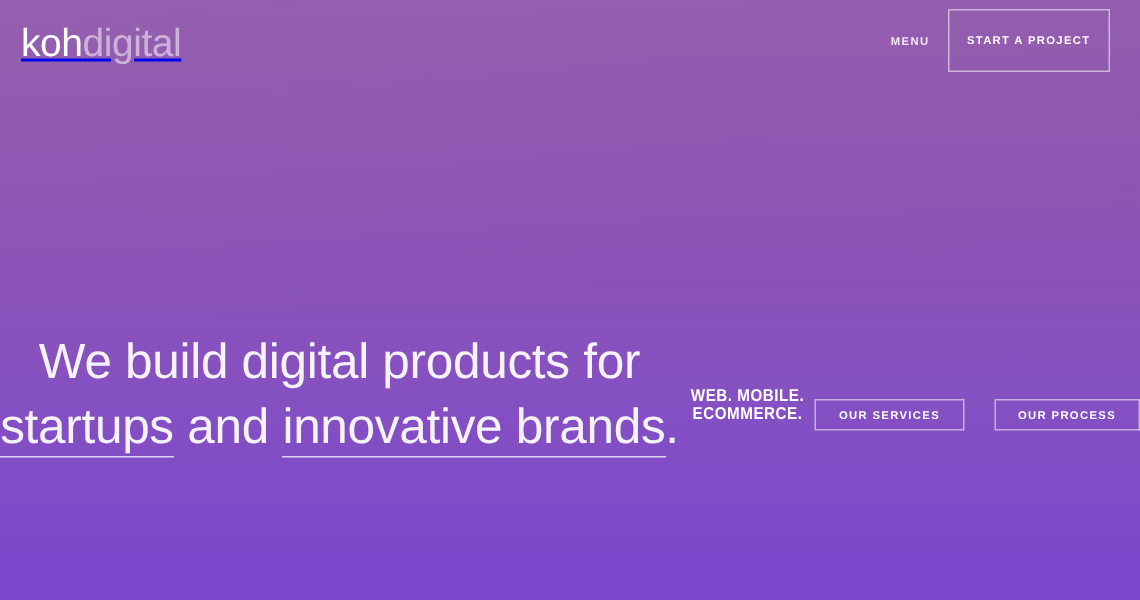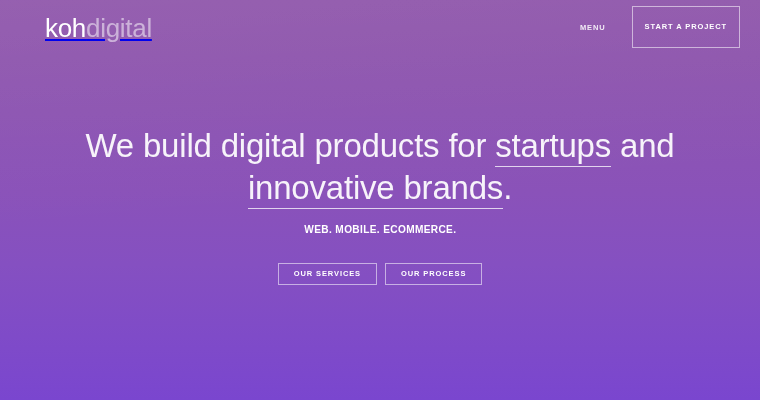--- a/index.html
+++ b/index.html
@@ -43,27 +43,27 @@
 
   .logo {
     display:flex;
     align-items:baseline;
     font-size:26px;
     line-height:1;
     letter-spacing:-0.3px;
     font-weight:300;
     margin-top:2px;
   }
-  .logo .koh    { color:#ffffff;margin-left:31px; }
+  .logo .koh    { color:#ffffff; }
   .logo .active { color:rgba(255,255,255,0.52); }
 
   .header-right {
     display:flex;
     align-items:center;
-    gap:24px;
+    gap:10px;
     margin-right:6px;
   }
 
   .menu-link {
     color:rgba(255,255,255,0.88);
     font-size:7.5px;
     font-weight:700;
     letter-spacing:0.9px;
     text-transform:uppercase;
     white-space:nowrap;
@@ -85,21 +85,21 @@
     line-height:1;
     cursor:pointer;
   }
 
   
   .hero {
     position:absolute;
     top:0; left:0;
     width:760px; height:400px;
     display:flex;
-    flex-direction:column;
+    flex-direction:row;
     align-items:center;
     padding-top:125px;
   }
 
   .headline {
     font-size:33px;
     font-weight:300;
     line-height:1.28;
     color:rgba(255,255,255,0.93);
     text-align:center;
@@ -117,21 +117,21 @@
     font-size:11.5px;
     font-weight:700;
     letter-spacing:0.4px;
     text-align:center;
     transform:scaleX(0.88);
   }
 
   .cta-row {
     margin-top:28px;
     display:flex;
-    gap:8px;
+    gap:20px;
   }
 
   .cta-btn {
     border:1px solid rgba(255,255,255,0.55);
     color:#ffffff;
     background:transparent;
     font-size:7.5px;
     font-weight:700;
     letter-spacing:0.9px;
     text-transform:uppercase;

